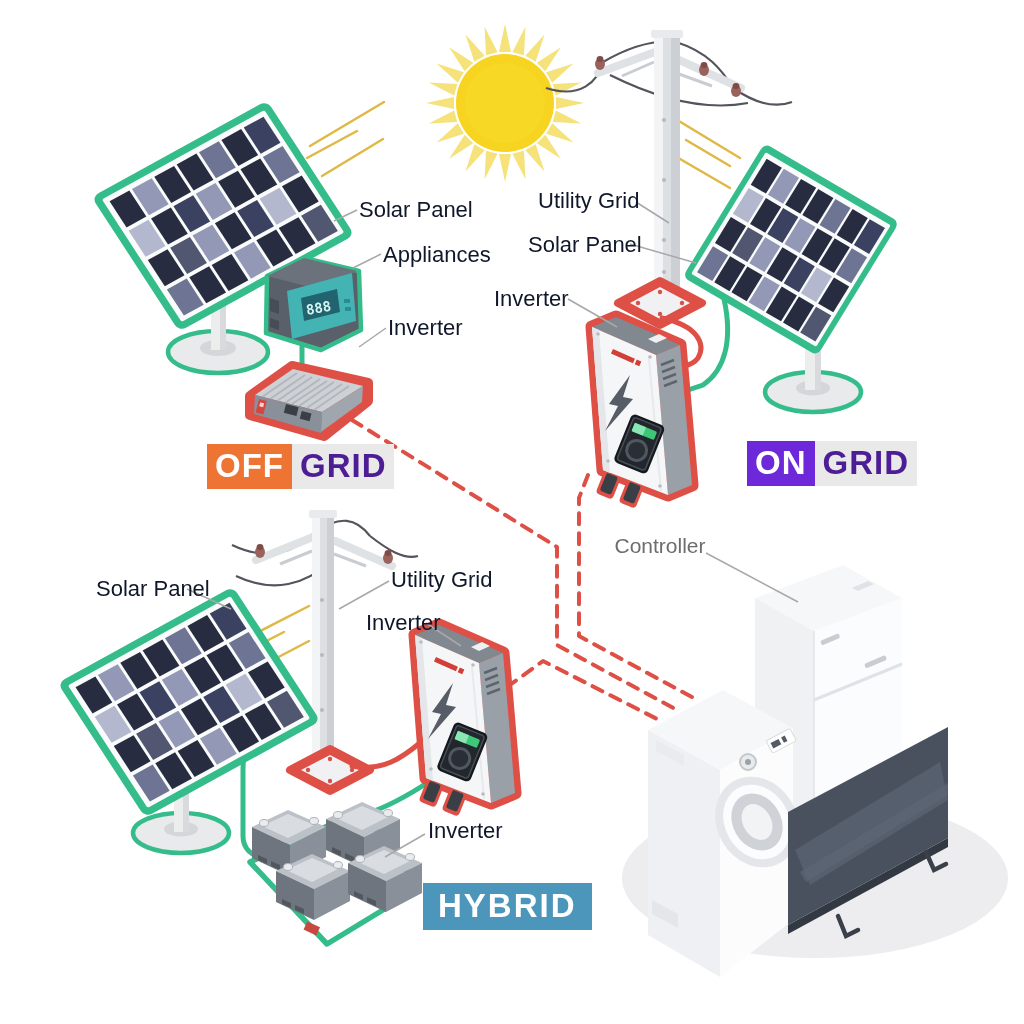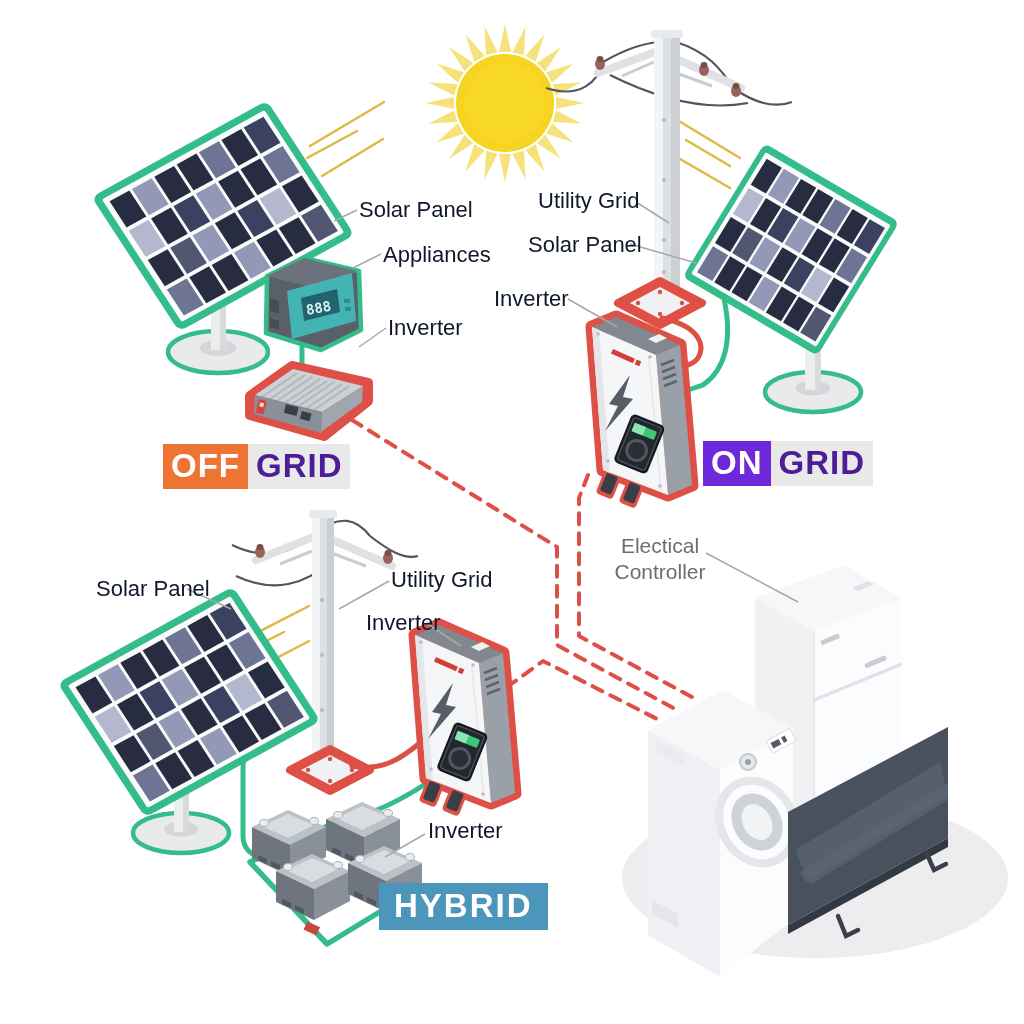--- a/index.html
+++ b/index.html
@@ -2,21 +2,21 @@
 <html><head>
 <meta charset="utf-8">
 <style>
   html,body{margin:0;padding:0;background:#ffffff;}
   #canvas{position:relative;width:1024px;height:1024px;background:#ffffff;overflow:hidden;
           font-family:"Liberation Sans", sans-serif;}
   #art{position:absolute;left:0;top:0;}
   .lbl{position:absolute;color:#0f172a;font-size:22px;white-space:nowrap;}
   .lbl.r{text-align:right;}
   .appl{position:absolute;color:#6d6d6d;font-size:21px;text-align:center;line-height:1.25;}
-  .badge{position:absolute;display:flex;font-weight:700;font-size:33px;letter-spacing:1px;line-height:1;}
+  .badge{position:absolute;display:flex;font-weight:700;font-size:33px;letter-spacing:1px;line-height:1;margin-left:44px;}
   .badge .seg{padding:5px 8px 7px 8px;}
   .seg.orange{background:#ED7433;color:#ffffff;}
   .seg.green{background:#6d28d9;color:#ffffff;}
   .seg.gray{background:#E9E9E9;color:#4c1d95;}
   .badge.blue{background:#4D96BB;color:#ffffff;padding:6px 15px 8px 15px;letter-spacing:2px;}
 </style>
 </head>
 <body>
 
 <div id="canvas">
@@ -395,21 +395,20 @@
 </g>
 </svg>
 
 <div class="lbl" style="left:359px;top:197px;">Solar Panel</div>
 <div class="lbl" style="left:383px;top:242px;">Appliances</div>
 <div class="lbl" style="left:388px;top:315px;">Inverter</div>
 <div class="lbl r" style="left:538px;top:188px;width:96px;">Utility Grid</div>
 <div class="lbl r" style="left:528px;top:232px;width:100px;">Solar Panel</div>
 <div class="lbl r" style="left:494px;top:286px;width:73px;">Inverter</div>
 <div class="appl" style="left:580px;top:533px;width:160px;">
-  <div>Electical</div>
   <div>Controller</div>
 </div>
 <div class="lbl" style="left:96px;top:576px;">Solar Panel</div>
 <div class="lbl" style="left:391px;top:567px;">Utility Grid</div>
 <div class="lbl" style="left:366px;top:610px;">Inverter</div>
 <div class="lbl" style="left:428px;top:818px;">Inverter</div>
 
 <div class="badge" style="left:163px;top:444px;">
   <span class="seg orange">OFF</span>
       <span class="seg gray">GRID</span>

